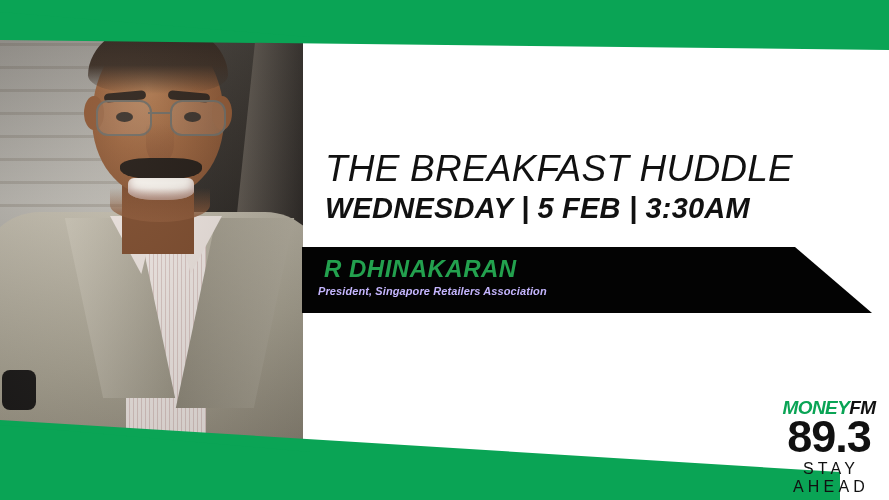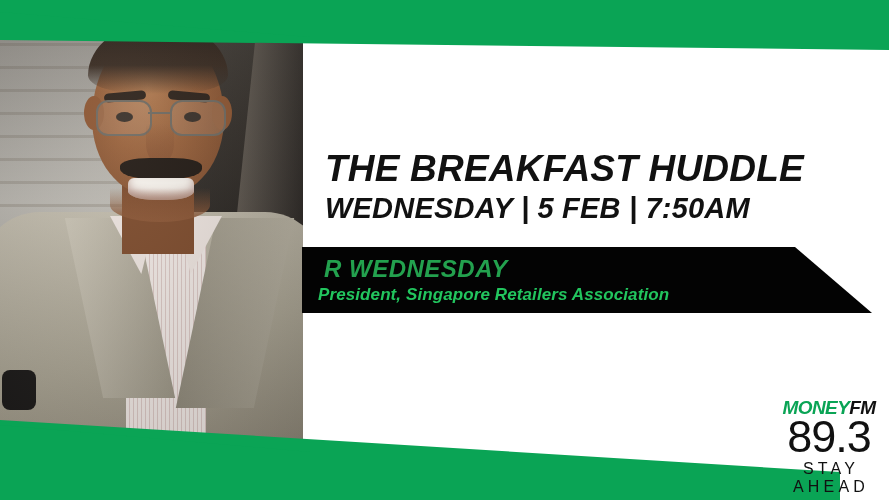--- a/index.html
+++ b/index.html
@@ -258,21 +258,21 @@
 
   
   .headline {
     position: absolute;
     left: 325px;
     top: 150px;
     width: 560px;
   }
   .headline-main {
     font-size: 37px;
-    font-weight: 700;
+    font-weight: 400;
     font-style: italic;
     letter-spacing: .2px;
     color: #111111;
     line-height: 1.0;
     white-space: nowrap;
   }
   .headline-sub {
     margin-top: 7px;
     font-size: 29px;
     font-weight: 700;
@@ -301,25 +301,25 @@
     font-weight: 700;
     font-style: italic;
     letter-spacing: .5px;
     color: #23a14e;
     white-space: nowrap;
   }
   .guest-role {
     position: absolute;
     left: 16px;
     top: 38px;
-    font-size: 17px;
+    font-size: 11px;
     font-weight: 700;
     font-style: italic;
     letter-spacing: .1px;
-    color: #22c55e;
+    color: #c4b5fd;
     white-space: nowrap;
   }
 
   
   .station-logo {
     position: absolute;
     left: 772px;
     top: 398px;
     width: 114px;
     text-align: center;
@@ -330,21 +330,21 @@
     font-style: italic;
     letter-spacing: -.6px;
     line-height: 1;
     white-space: nowrap;
   }
   .logo-money { color: #0aa455; }
   .logo-fm { color: #111111; }
   .logo-freq {
     margin-top: -3px;
     font-size: 45px;
-    font-weight: 400;
+    font-weight: 700;
     line-height: 1;
     color: #111111;
     letter-spacing: -1px;
   }
   .logo-tagline {
     margin-top: 1px;
     font-size: 16px;
     font-weight: 400;
     color: #111111;
     letter-spacing: 4.2px;
@@ -391,25 +391,25 @@
     </div>
   </div>
 
   <div class="green-top"></div>
   <div class="green-top-left"></div>
   <div class="green-bottom"></div>
   <div class="green-bottom-left"></div>
 
   <div class="headline">
     <div class="headline-main">THE BREAKFAST HUDDLE</div>
-    <div class="headline-sub">WEDNESDAY | 5 FEB | 7:50AM</div>
+    <div class="headline-sub">WEDNESDAY | 5 FEB | 3:30AM</div>
   </div>
 
   <div class="guest-banner">
-    <div class="guest-name">R WEDNESDAY</div>
+    <div class="guest-name">R DHINAKARAN</div>
     <div class="guest-role">President, Singapore Retailers Association</div>
   </div>
 
   <div class="station-logo">
     <div class="logo-wordmark"><span class="logo-money">MONEY</span><span class="logo-fm">FM</span></div>
     <div class="logo-freq">89.3</div>
     <div class="logo-tagline">STAY AHEAD</div>
   </div>
 
 </div>

